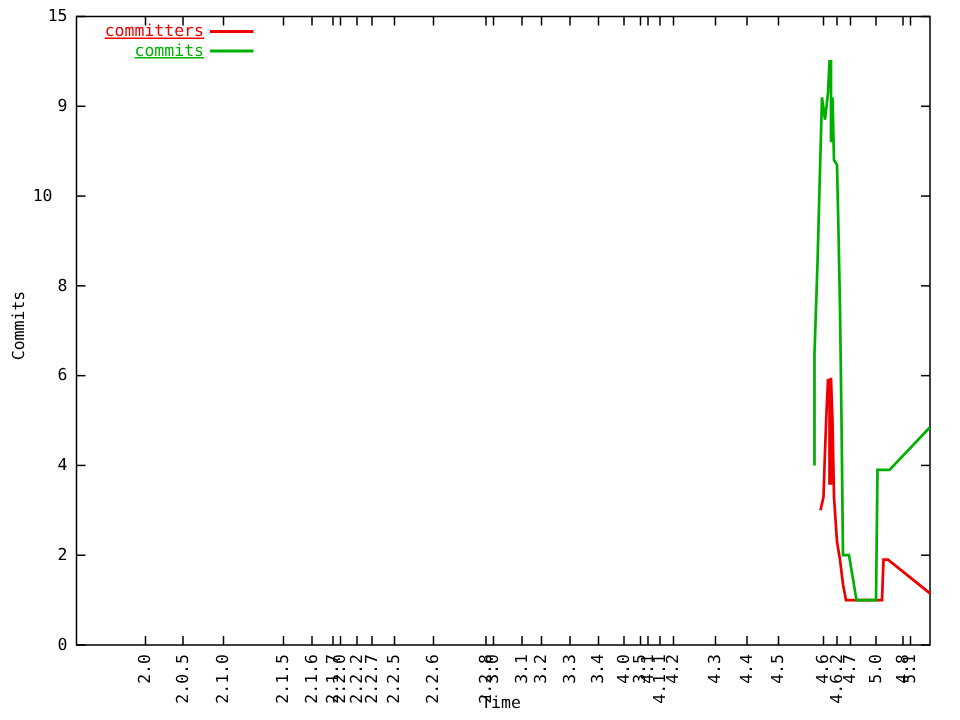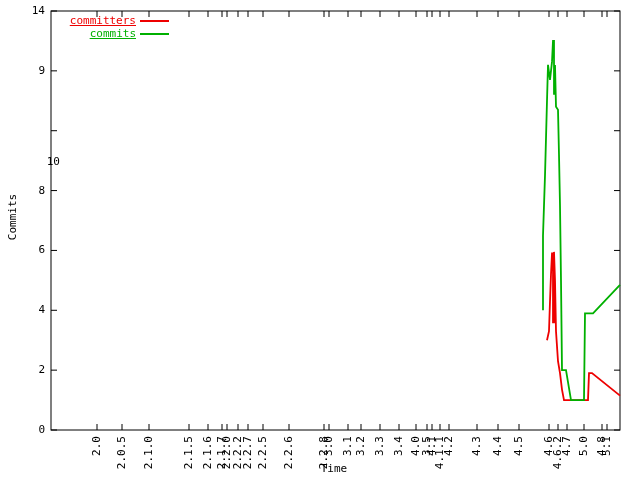--- a/index.html
+++ b/index.html
@@ -134,23 +134,23 @@
       <span class="legend-sample" style="background: rgb(0, 176, 0);"></span>
     </div>
   </div>
 
   <div id="ytick-labels">
       <div class="ytick-label" style="left: 11px; top: 424px;">0</div>
       <div class="ytick-label" style="left: 11px; top: 364.143px;">2</div>
       <div class="ytick-label" style="left: 11px; top: 304.286px;">4</div>
       <div class="ytick-label" style="left: 11px; top: 244.429px;">6</div>
       <div class="ytick-label" style="left: 11px; top: 184.571px;">8</div>
-      <div class="ytick-label" style="left: 26px; top: 124.714px; margin-top: 31px;">10</div>
+      <div class="ytick-label" style="left: 1px; top: 124.714px;">10</div>
       <div class="ytick-label" style="left: 11px; top: 64.8571px;">9</div>
-      <div class="ytick-label" style="left: 11px; top: 5px;">14</div>
+      <div class="ytick-label" style="left: 11px; top: 5px;">15</div>
     </div>
   <div id="xtick-labels">
       <div class="xtick-label" style="left: 91px; top: 491px;">2.0</div>
       <div class="xtick-label" style="left: 116px; top: 491px;">2.0.5</div>
       <div class="xtick-label" style="left: 143px; top: 491px;">2.1.0</div>
       <div class="xtick-label" style="left: 183px; top: 491px;">2.1.5</div>
       <div class="xtick-label" style="left: 202px; top: 491px;">2.1.6</div>
       <div class="xtick-label" style="left: 216px; top: 491px;">2.1.7</div>
       <div class="xtick-label" style="left: 221px; top: 491px;">2.2.0</div>
       <div class="xtick-label" style="left: 232px; top: 491px;">2.2.2</div>

